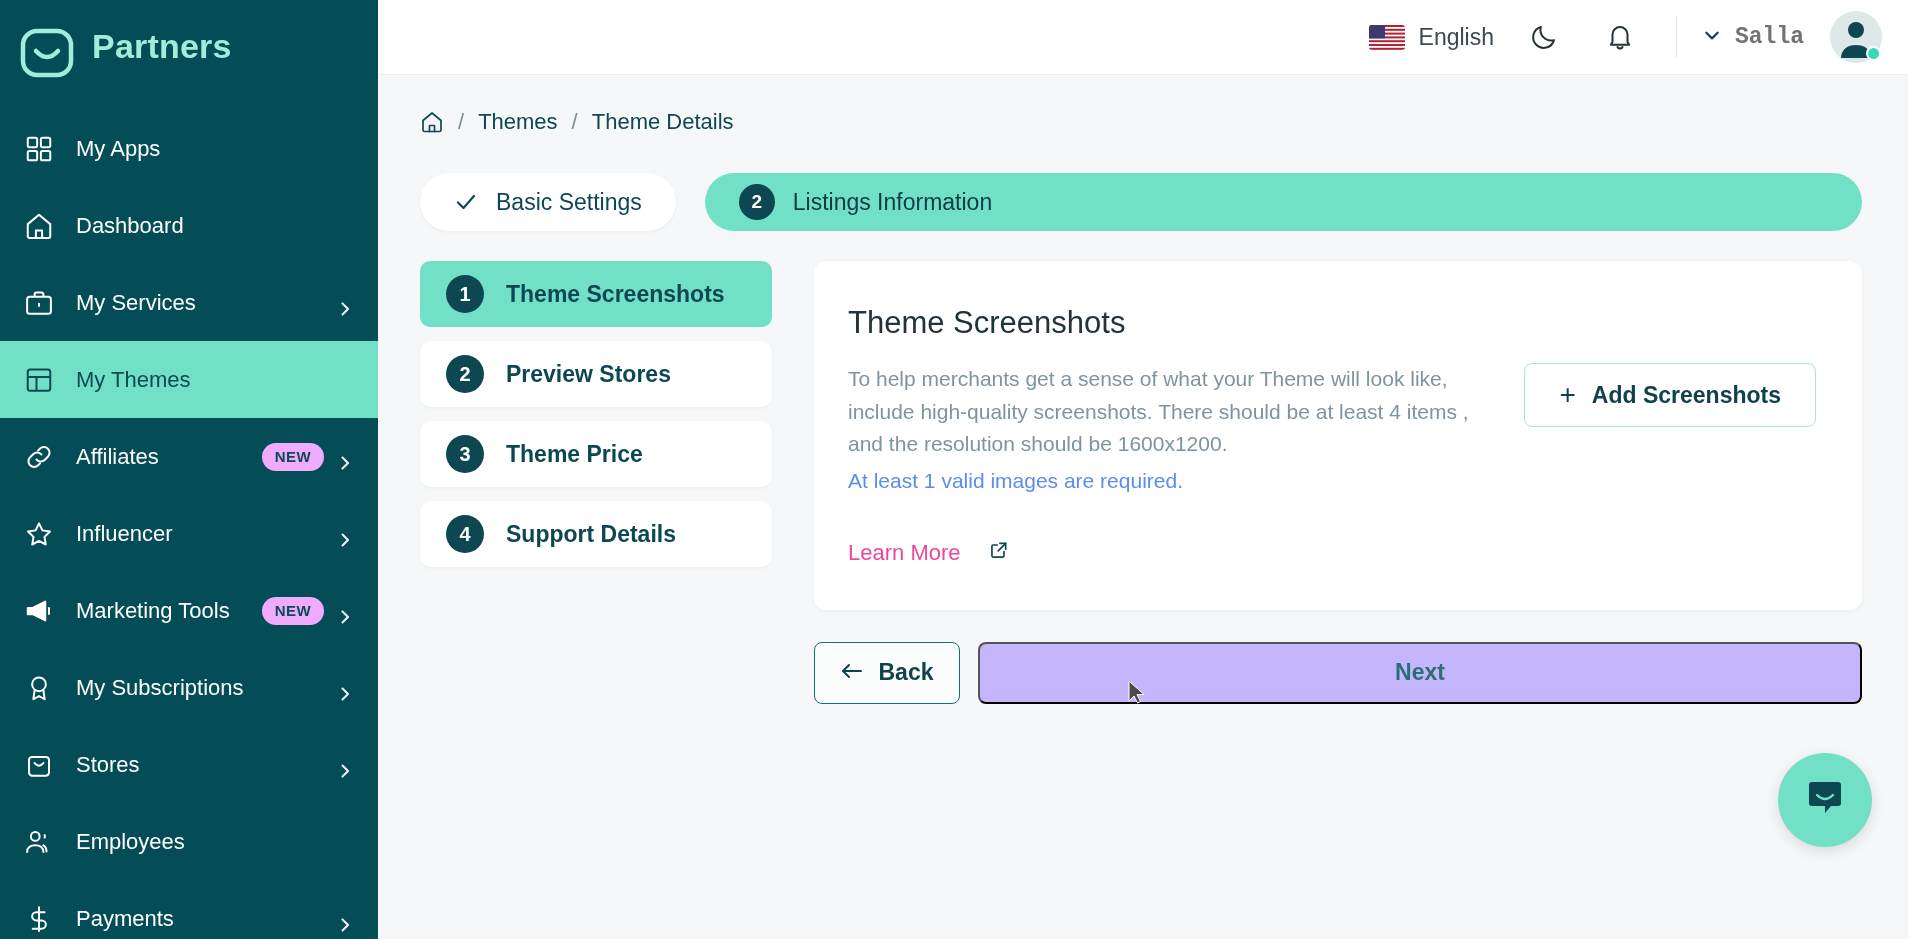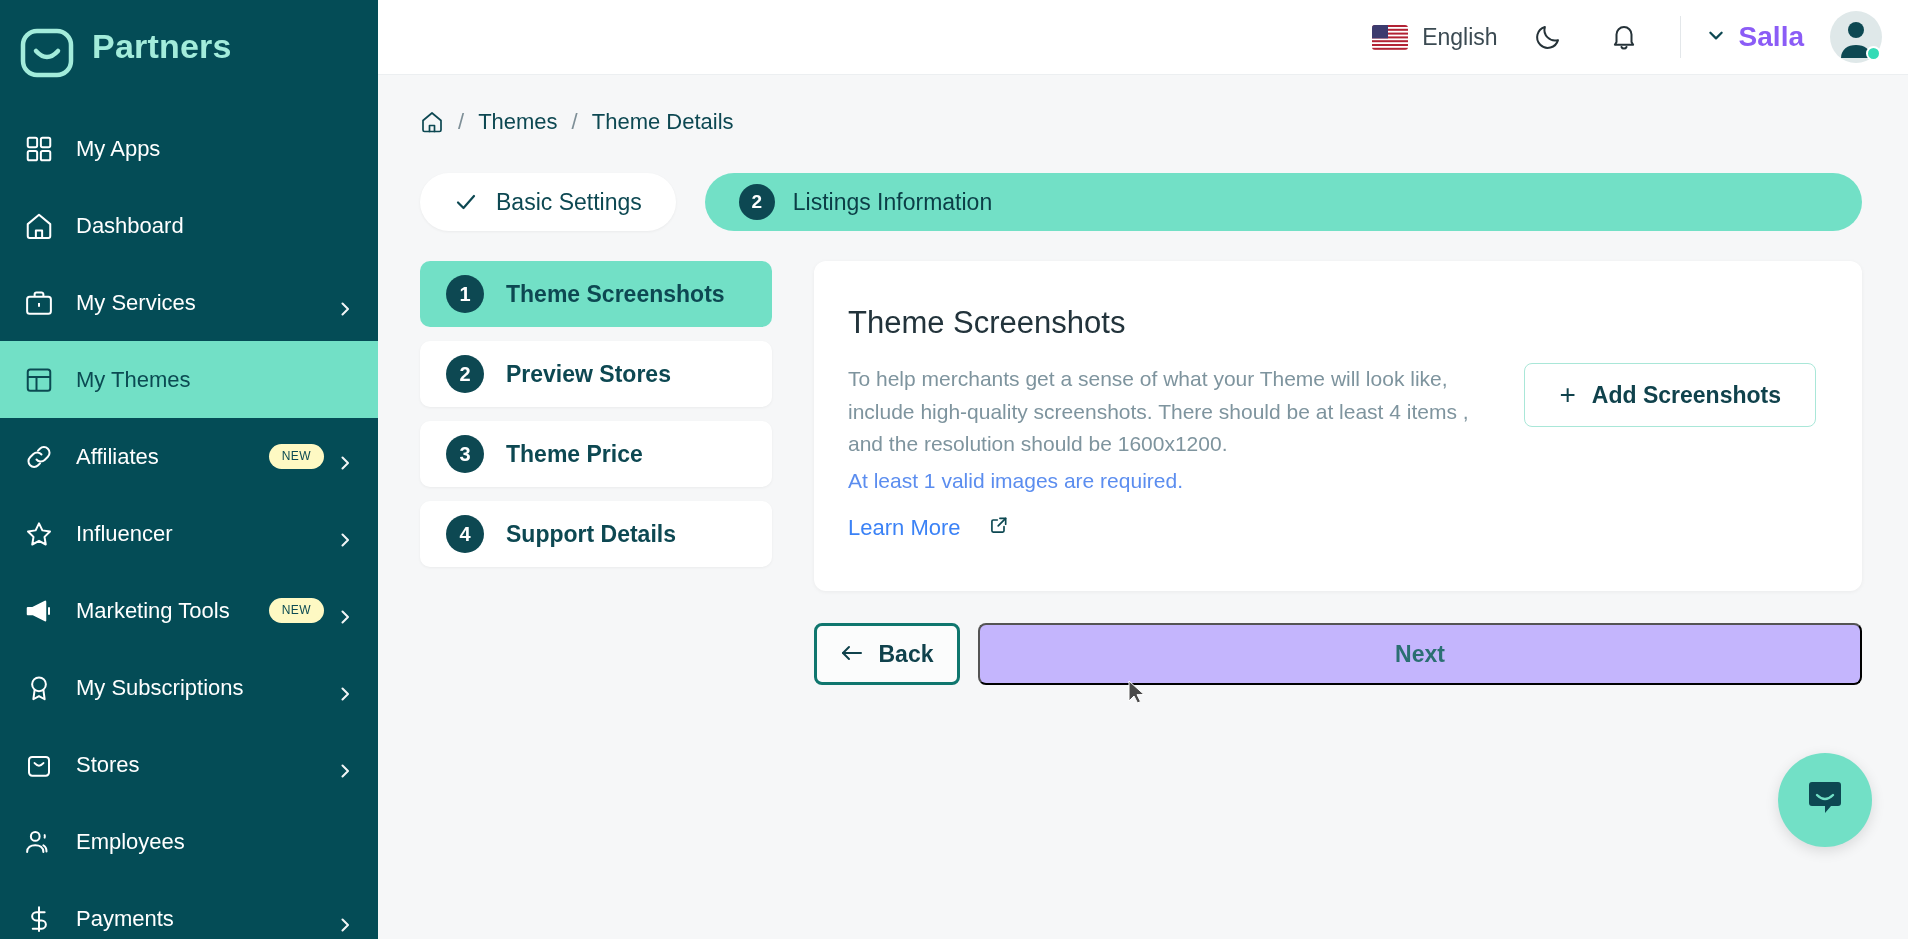--- a/index.html
+++ b/index.html
@@ -36,22 +36,22 @@
   .nav-item .ico {
     width: 34px; height: 34px; flex: 0 0 34px;
     display: flex; align-items: center; justify-content: center;
     margin-right: 20px;
   }
   .nav-item .ico svg { width: 30px; height: 30px; display: block; }
   .nav-label { flex: 1 1 auto; white-space: nowrap; }
   .nav-item.active { background: #72e0c6; color: #0b4a52; }
   .nav-item.active .ico svg { stroke: #0b4a52; }
   .badge-new {
-    background: #fef9c3; color: #0b4a52;
-    font-size: 12px; font-weight: normal;
+    background: #f0abfc; color: #0b4a52;
+    font-size: 15px; font-weight: bold;
     border-radius: 20px; padding: 5px 13px 6px;
     margin-right: 14px; letter-spacing: .4px;
   }
   .chev { width: 14px; height: 14px; flex: 0 0 14px; opacity: .95; }
 
   
   .main { flex: 1 1 auto; height: 879px; background: #f6f7f8; position: relative; }
   .topbar {
     height: 75px; background: #ffffff;
     display: flex; align-items: center; justify-content: flex-end;
@@ -62,21 +62,21 @@
   .flag { width: 36px; height: 25px; border-radius: 3px; overflow: hidden; display:block; }
   .lang-text { font-size: 23px; color: #3b4a52; }
   .icon-btn {
     width: 52px; height: 52px; margin-left: 24px;
     display: flex; align-items: center; justify-content: center;
     cursor: pointer;
   }
   .icon-btn svg { width: 30px; height: 32px; }
   .divider-v { width: 1px; height: 42px; background: #e3e7ea; margin: 0 26px 0 30px; }
   .user { display: flex; align-items: center; gap: 14px; cursor: pointer; }
-  .user-name { font-size: 28px; font-weight: bold; color: #8b5cf6; }
+  .user-name { font-size: 23px; font-weight: bold; color: #737373; font-family: Liberation Mono, monospace; }
   .avatar {
     width: 52px; height: 52px; border-radius: 50%;
     background: #dfe8e9; position: relative; margin-left: 12px;
     display: flex; align-items: flex-end; justify-content: center;
   }
   .avatar .dot {
     position: absolute; right: 1px; bottom: 2px;
     width: 15px; height: 15px; border-radius: 50%;
     background: #35dbb6; border: 2px solid #ffffff;
   }
@@ -134,40 +134,40 @@
     box-shadow: 0 1px 4px rgba(0,0,0,.05);
     display: flex; align-items: flex-start; justify-content: space-between;
     min-height: 330px;
   }
   .card-left { max-width: 660px; }
   .card-title { font-size: 31px; color: #22333b; margin-bottom: 22px; }
   .card-desc { font-size: 21px; line-height: 1.55; color: #7e949e; margin-bottom: 6px; }
   .card-error { font-size: 21px; color: #5b8def; margin: 8px 0 22px; }
   .learn-more {
     display: inline-flex; align-items: center; gap: 28px;
-    font-size: 22px; color: #3b82f6; cursor: pointer;
+    font-size: 22px; color: #ec4899; cursor: pointer; margin-top: 25px;
   }
   .learn-more svg { width: 20px; height: 20px; }
   .add-btn {
     display: flex; align-items: center; justify-content: center; gap: 16px;
     border: 1px solid #a9e7d8; border-radius: 8px;
     background: #ffffff; color: #10424c;
     font-size: 23px; font-weight: bold;
     height: 64px; padding: 0 34px; margin-top: 58px;
     cursor: pointer; white-space: nowrap;
   }
   .plus { font-size: 28px; font-weight: normal; line-height: 1; }
 
   .footer-actions {
     display: flex; gap: 18px; margin-left: 394px; margin-top: 32px;
   }
   .btn-back {
     display: flex; align-items: center; justify-content: center; gap: 16px;
     width: 146px; height: 62px; border-radius: 8px;
-    border: 3px solid #0f766e; background: #fbfcfc;
+    border: 1px solid #0f766e; background: #fbfcfc;
     color: #10424c; font-size: 23px; font-weight: bold; cursor: pointer;
   }
   .btn-back svg { width: 22px; height: 18px; }
   .btn-next {
     flex: 1 1 auto; height: 62px; border-radius: 8px;
     background: #c4b5fd; color: #2b6f72;
     display: flex; align-items: center; justify-content: center;
     font-size: 23px; font-weight: bold; cursor: pointer;
   }
 

